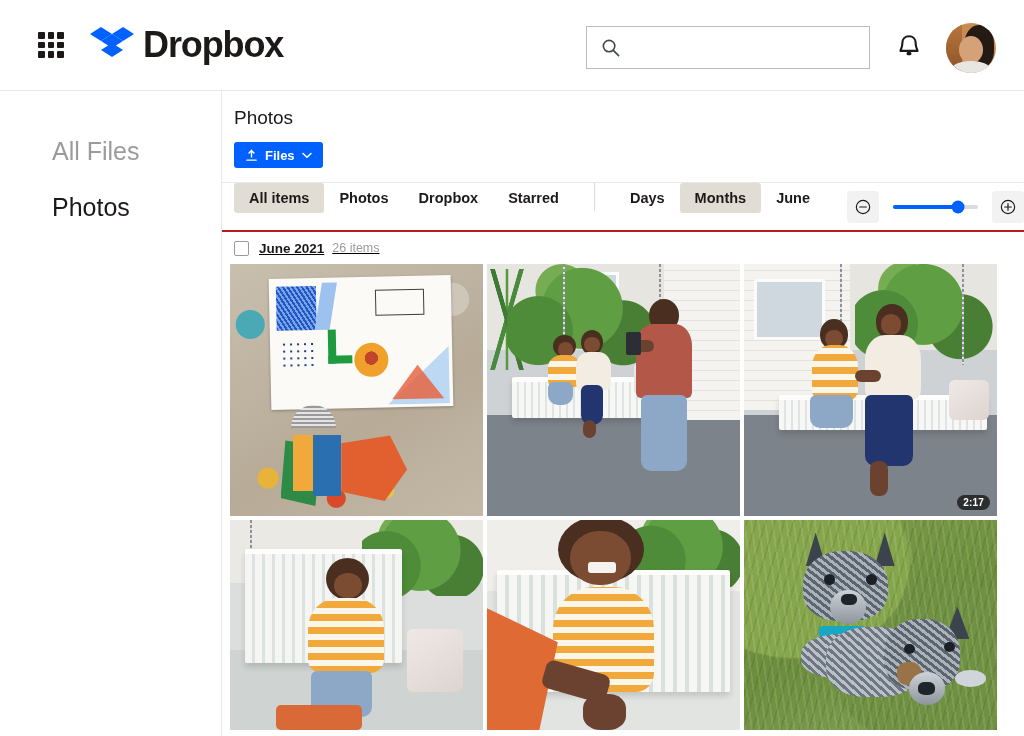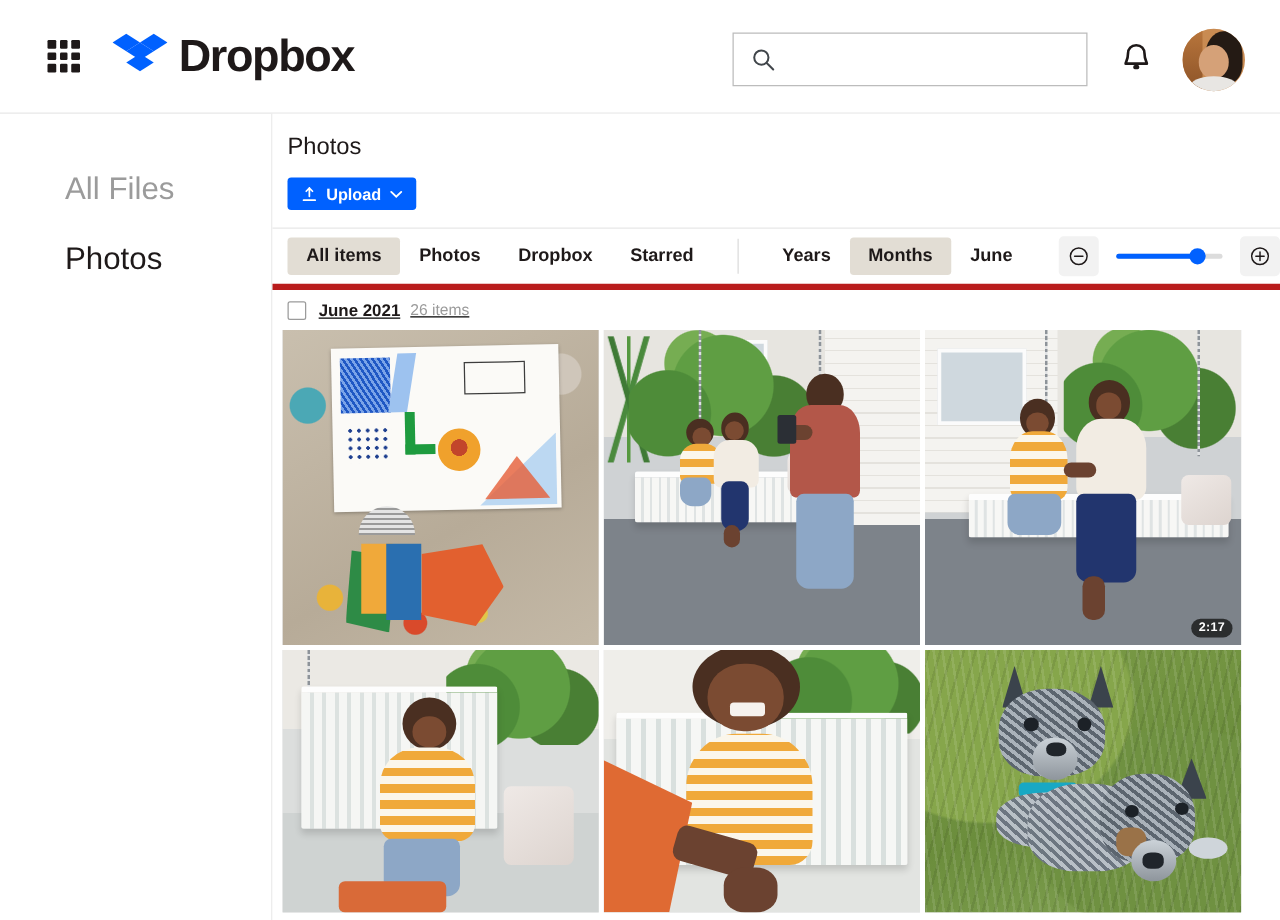--- a/index.html
+++ b/index.html
@@ -95,22 +95,22 @@
   }
   .upload-btn .up-ico { margin-right: 7px; display: flex; }
   .upload-btn .chev { margin-left: 7px; display: flex; }
 
   .tool-divider {
     margin-top: 14px; border-top: 1px solid #e8e8e8; width: 100%;
   }
 
   
   .toolbar {
-    height: 49px; display: flex; align-items: center;
-    padding-left: 12px; border-bottom: 5px solid #b91c1c;
+    height: 49px; display: flex; 
+    padding-left: 12px; border-bottom: 2px solid #b91c1c;
     position: relative;
   }
   .pill {
     height: 30px; padding: 0 15px; border-radius: 3px;
     display: flex; align-items: center; justify-content: center;
     font-size: 14.5px; font-weight: bold; color: #1e1919;
     cursor: pointer; background: transparent; border: none;
     font-family: "Liberation Sans", sans-serif; white-space: nowrap;
   }
   .pill.active { background: #e2ddd4; }
@@ -333,21 +333,21 @@
 
     <div class="page-title">Photos</div>
 
     <button class="upload-btn">
       <span class="up-ico">
         <svg width="13" height="13" viewBox="0 0 14 14">
           <path d="M7 1.5v7.2M7 1.5L4.3 4.3M7 1.5l2.7 2.8" fill="none" stroke="#fff" stroke-width="1.5" stroke-linecap="round"></path>
           <line x1="2" y1="12" x2="12" y2="12" stroke="#fff" stroke-width="1.5" stroke-linecap="round"></line>
         </svg>
       </span>
-      <span>Upload</span>
+      <span>Files</span>
       <span class="chev">
         <svg width="10" height="7" viewBox="0 0 10 7">
           <path d="M1 1.5L5 5.3 9 1.5" fill="none" stroke="#fff" stroke-width="1.5" stroke-linecap="round"></path>
         </svg>
       </span>
     </button>
 
     <div class="tool-divider"></div>
 
     
@@ -361,21 +361,21 @@
       <button class="pill">
         <span>Dropbox</span>
       </button>
       <button class="pill">
         <span>Starred</span>
       </button>
 
       <div class="vdiv"></div>
 
       <button class="pill">
-        <span>Years</span>
+        <span>Days</span>
       </button>
       <button class="pill active">
         <span>Months</span>
       </button>
       <button class="pill">
         <span>June</span>
       </button>
 
       <div class="zoomctl">
         <button class="sq-btn">

